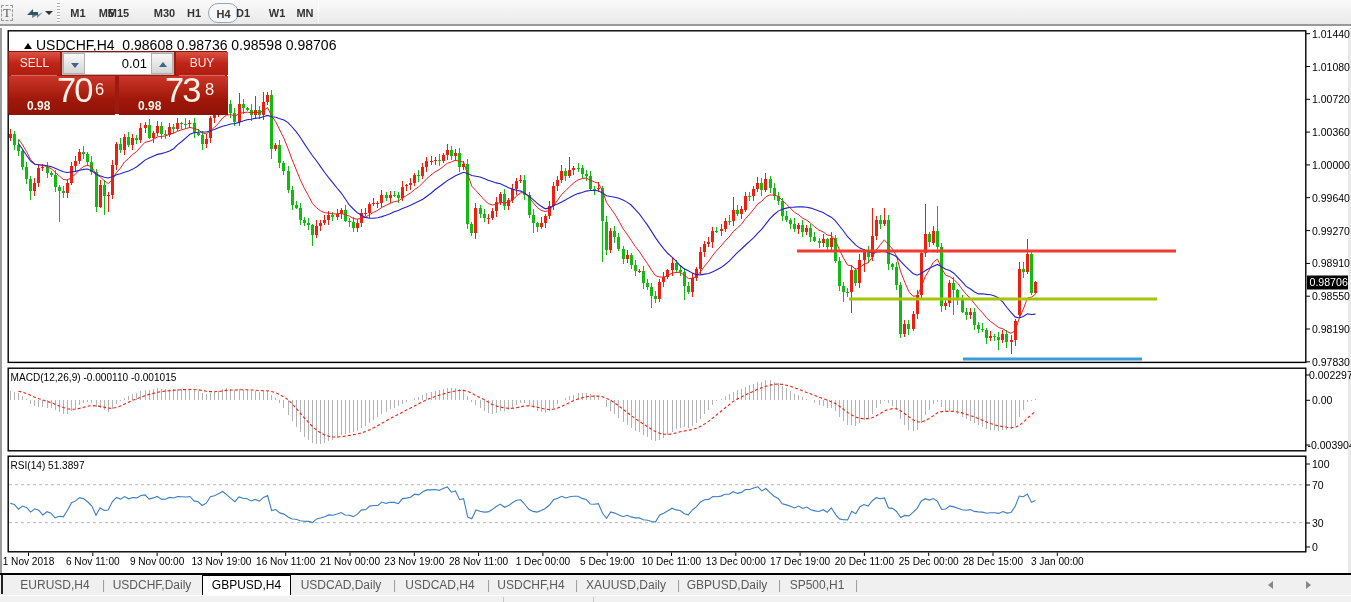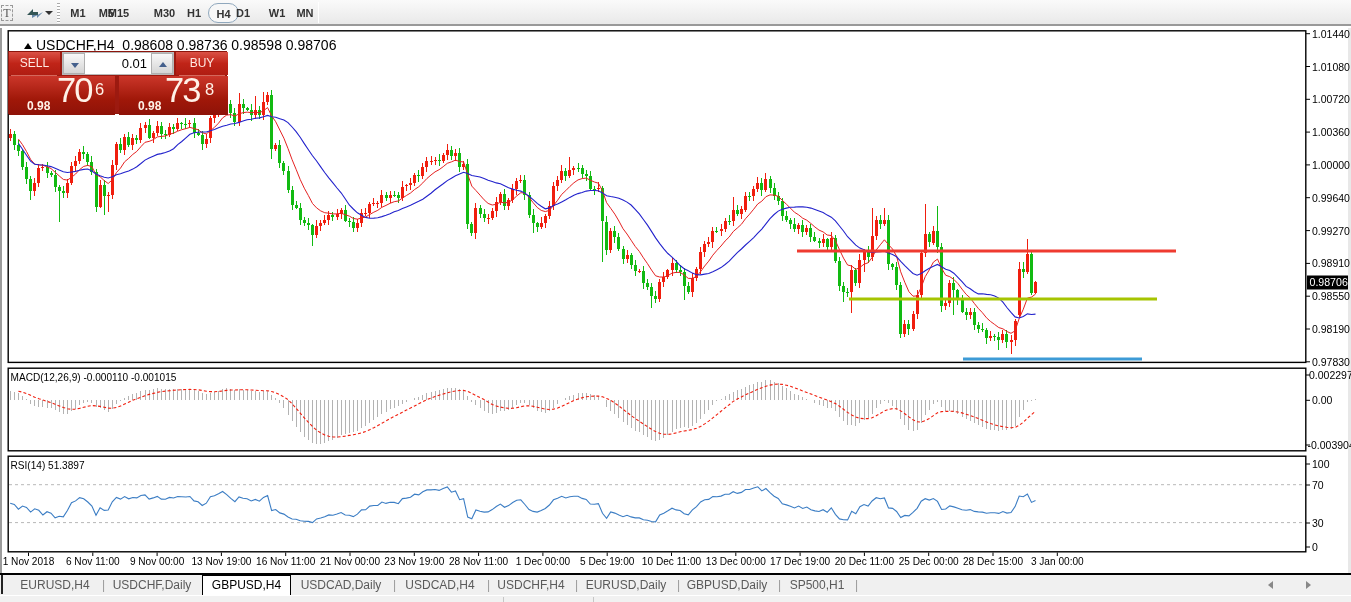--- a/index.html
+++ b/index.html
@@ -187,21 +187,21 @@
 </div>
 <div class="botline"></div>
 <div class="tabbar">
     <div style="position:absolute;left:1px;top:0;width:2px;height:19px;background:#222"></div>
     <div class="atab">GBPUSD,H4</div>
  <div class="tab" style="left:55px;transform:translateX(-50%)">EURUSD,H4</div>
  <div class="tab" style="left:152px;transform:translateX(-50%)">USDCHF,Daily</div>
  <div class="tab" style="left:341px;transform:translateX(-50%)">USDCAD,Daily</div>
  <div class="tab" style="left:440px;transform:translateX(-50%)">USDCAD,H4</div>
  <div class="tab" style="left:531px;transform:translateX(-50%)">USDCHF,H4</div>
- <div class="tab" style="left:626px;transform:translateX(-50%)">EURUSD,Daily</div>
+ <div class="tab" style="left:626px;transform:translateX(-50%)">XAUUSD,Daily</div>
  <div class="tab" style="left:727px;transform:translateX(-50%)">GBPUSD,Daily</div>
  <div class="tab" style="left:817px;transform:translateX(-50%)">SP500,H1</div>
  <div class="tsep" style="left:102px">|</div>
  <div class="tsep" style="left:393px">|</div>
  <div class="tsep" style="left:487px">|</div>
  <div class="tsep" style="left:575px">|</div>
  <div class="tsep" style="left:677px">|</div>
  <div class="tsep" style="left:778px">|</div>
  <div class="tsep" style="left:855px">|</div>
  <div class="sarr" style="left:1268px;border-right:5px solid #888"></div>

